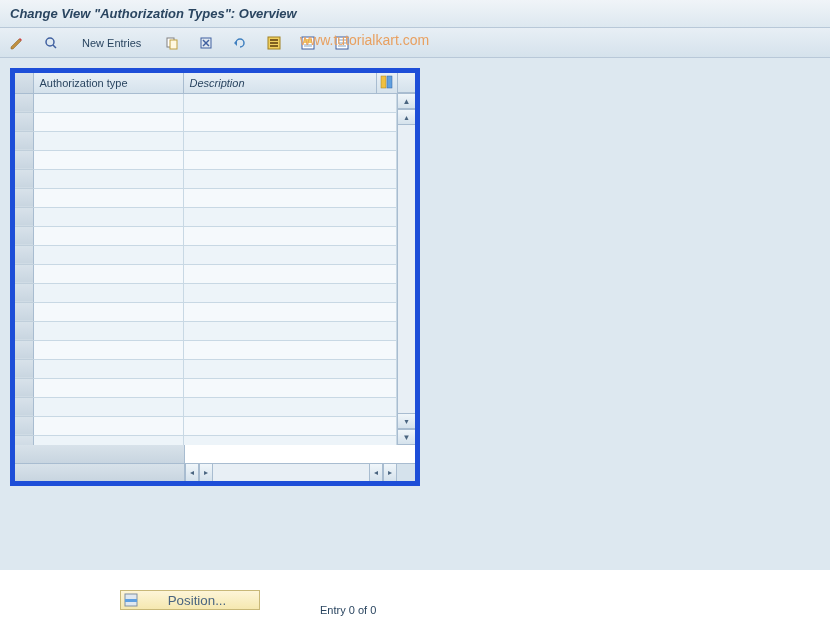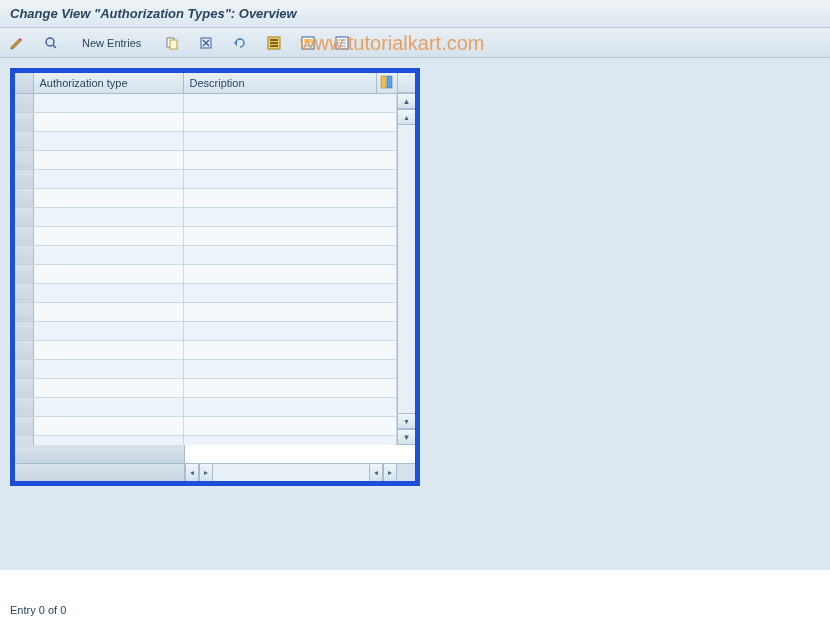--- a/index.html
+++ b/index.html
@@ -41,21 +41,21 @@
     .toolbar .tb-text {
       font-size: 11px;
       color: #2a4560;
       margin: 0 6px;
       cursor: pointer;
     }
     .watermark {
       position: absolute;
       top: 32px;
       left: 300px;
-      font-size: 20px;
+      font-size: 14px;
       color: #e8a060;
       z-index: 5;
       pointer-events: none;
     }
     .content-area {
       background: #dde8f0;
       padding: 10px;
       height: calc(100% - 105px);
       position: relative;
     }
@@ -95,21 +95,21 @@
       text-align: left;
       font-weight: normal;
       font-size: 11px;
       color: #2a4560;
       padding: 3px 6px;
       border-right: 1px solid #a8bcd0;
       border-bottom: 1px solid #a8bcd0;
       height: 20px;
     }
     .col-auth { width: 150px; }
-    .col-desc { width: auto; }
+    .col-desc { width: auto; font-style: italic; }
     .config-cell {
       width: 20px;
       background: linear-gradient(to bottom, #e8f0f6 0%, #d5e2ec 100%);
       border-bottom: 1px solid #a8bcd0;
       text-align: center;
     }
     .row-selector {
       width: 18px;
       background: linear-gradient(to bottom, #d8e2ea 0%, #c8d5e0 100%);
       border-right: 1px solid #a8bcd0;
@@ -452,14 +452,23 @@
         <div class="hscroll-track"></div>
         <div class="hscroll-btn">◂</div>
         <div class="hscroll-btn">▸</div>
       </div>
       <div class="hscroll-corner"></div>
     </div>
   </div>
 </div>
 
 <div class="footer">
+  <button class="position-btn">
+    <span class="pos-icon">
+      <svg width="14" height="14" viewBox="0 0 14 14">
+          <rect x="1" y="1" width="12" height="12" fill="#e0e8f0" stroke="#8090a0"></rect>
+          <rect x="1" y="6" width="12" height="3" fill="#60a0e0"></rect>
+        </svg>
+    </span>
+    <span class="pos-label">Position...</span>
+  </button>
   <span class="entry-text">Entry 0 of 0</span>
 </div>
 
 </body></html>

